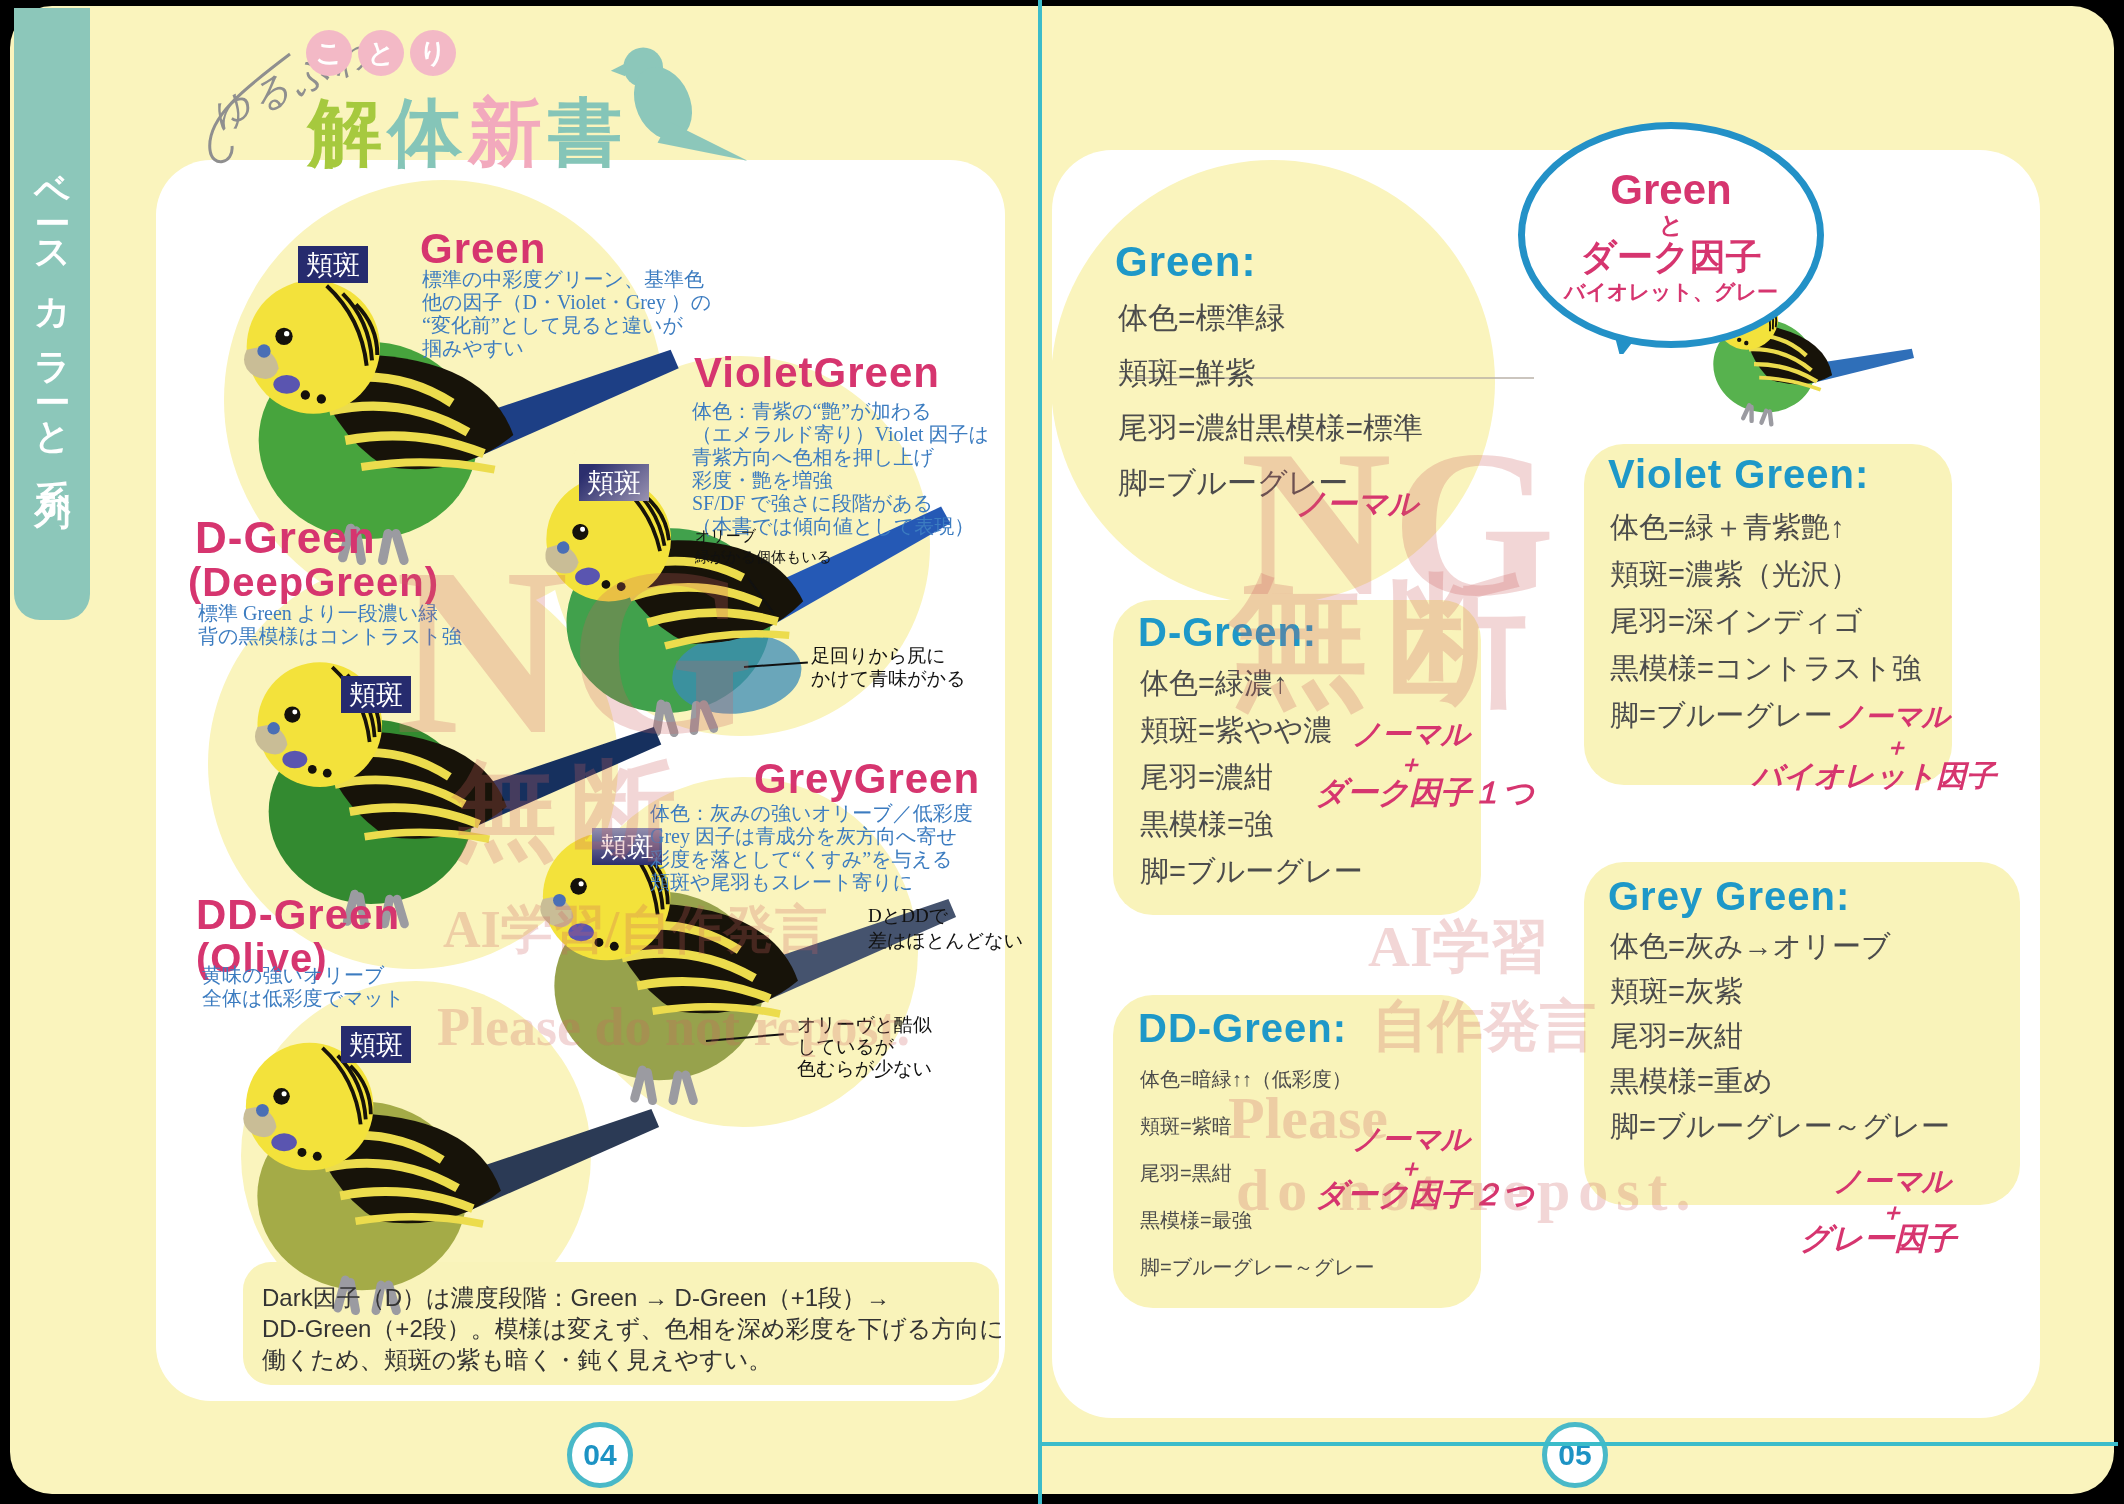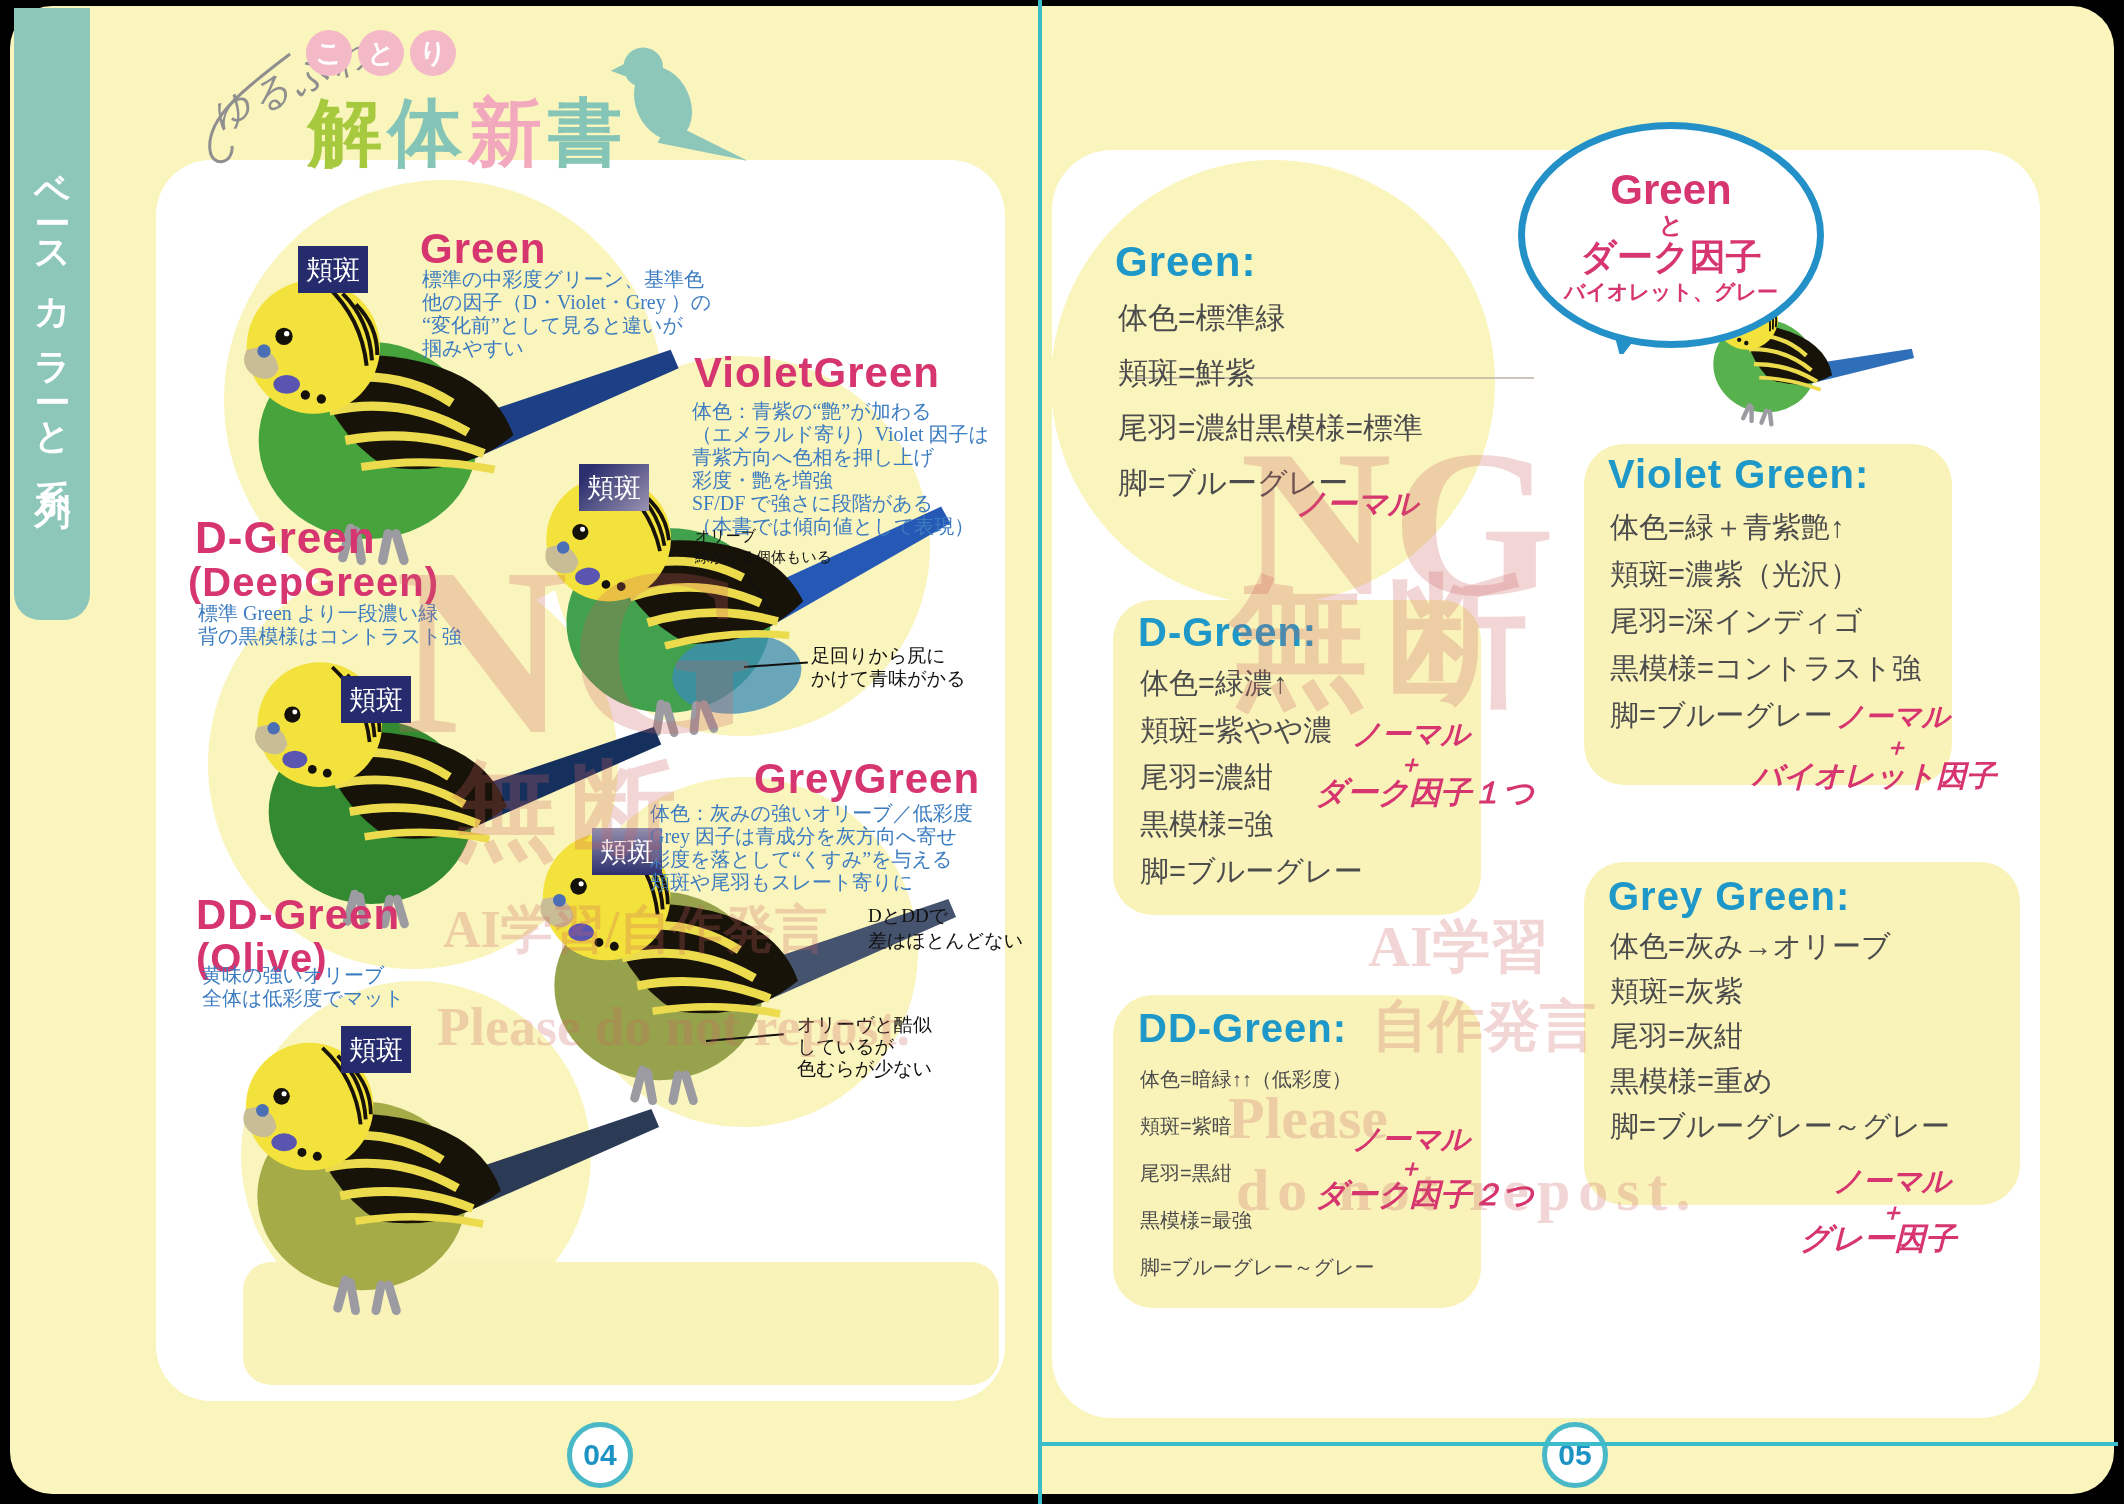--- a/index.html
+++ b/index.html
@@ -12,21 +12,21 @@
   .abs{position:absolute;}
   .z10{z-index:10;}
   .pre{white-space:pre-line;}
   .h-pink{position:absolute;z-index:10;font-weight:bold;color:#d6356f;letter-spacing:1px;line-height:1.02;}
   .h-teal{position:absolute;z-index:10;font-weight:bold;color:#1e98c8;letter-spacing:1px;}
   .desc{position:absolute;z-index:10;font-family:"Liberation Serif",serif;color:#3c7cc0;font-size:20px;line-height:23px;}
   .list{position:absolute;z-index:10;color:#4c4c4c;font-size:30px;}
   .tag{position:absolute;z-index:11;color:#d6356f;font-weight:bold;font-style:italic;}
   .anno{position:absolute;z-index:12;font-family:"Liberation Serif",serif;color:#111;}
   .pline{position:absolute;z-index:12;height:2px;background:#111;transform-origin:left center;}
-  .cheek{position:absolute;z-index:8;width:70px;height:47px;background:#262b6e;color:#fff;
+  .cheek{position:absolute;z-index:8;width:70px;height:37px;background:#262b6e;color:#fff;
          display:flex;align-items:center;justify-content:center;font-size:27px;}
   .budgie{position:absolute;z-index:6;}
   .wm{position:absolute;z-index:50;color:rgba(205,95,95,0.26);font-family:"Liberation Serif",serif;
       font-weight:bold;pointer-events:none;line-height:1;}
   #sidebar-tab{position:absolute;left:14px;top:8px;width:76px;height:612px;background:#8cc7ba;
       border-radius:0 0 26px 26px;z-index:30;display:flex;align-items:center;justify-content:center;}
   #sidebar-tab span{writing-mode:vertical-rl;color:#fff;font-size:36px;font-weight:bold;letter-spacing:14px;}
   #divider{position:absolute;left:1038px;top:0;width:4px;height:1504px;background:#3bbcca;z-index:40;}
   #bottom-line{position:absolute;left:1038px;top:1442px;width:1080px;height:4px;background:#3bbcca;z-index:40;}
   .pagenum{position:absolute;z-index:20;width:56px;height:56px;border-radius:50%;background:#fff;
@@ -170,20 +170,23 @@
 全体は低彩度でマット</div>
     <div class="cheek" style="left:331px;top:1020px;">頬斑</div>
     <svg class="budgie" viewBox="0 0 345 225" style="left:218px;top:1019px;width:440px;height:297px;--body:#a4ab47;--tail:#2b3a55;">
         <use href="#budgie-shape"></use>
       </svg>
     <div class="anno pre" style="left:787px;top:1008px;font-size:19px;line-height:22px;">オリーヴと酷似
 しているが
 色むらが少ない</div>
     <div class="pline" style="left:696px;top:1034px;width:78px;transform:rotate(-5deg);"></div>
 
+    <div class="note pre" style="left:252px;top:1276px;">Dark因子（D）は濃度段階：Green → D-Green（+1段）→
+DD-Green（+2段）。模様は変えず、色相を深め彩度を下げる方向に
+働くため、頬斑の紫も暗く・鈍く見えやすい。</div>
 
     <div class="h-teal" style="left:1105px;top:232px;font-size:42px;">Green:</div>
     <div class="list pre" style="left:1108px;top:284px;line-height:55px;">体色=標準緑
 頬斑=鮮紫
 尾羽=濃紺黒模様=標準
 脚=ブルーグレー</div>
     <div class="abs" style="left:1109px;top:371px;width:415px;height:2px;background:#b5ada2;opacity:.7;z-index:9;"></div>
     <div class="tag" style="left:1286px;top:478px;font-size:30px;">ノーマル</div>
 
     <svg class="abs" style="left:1592px;top:288px;z-index:19;" width="60" height="60" viewBox="0 0 60 60">

